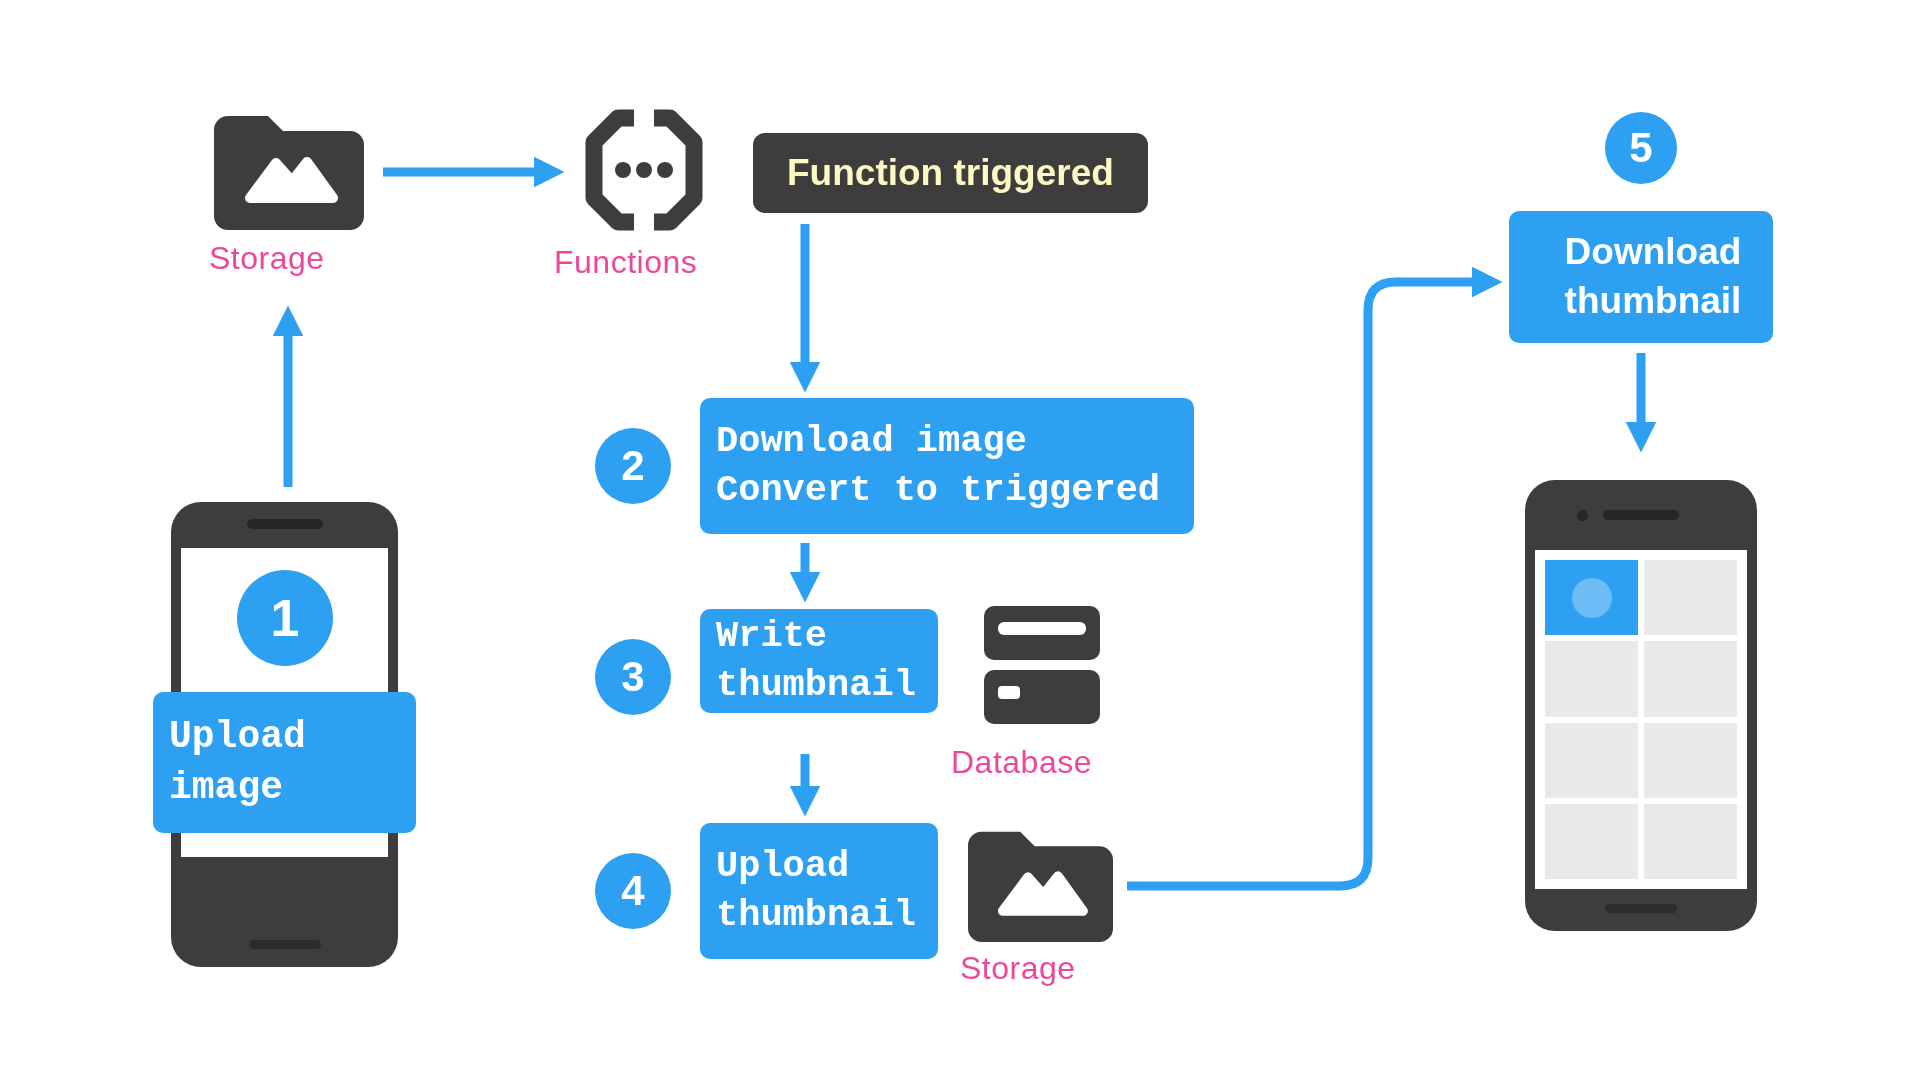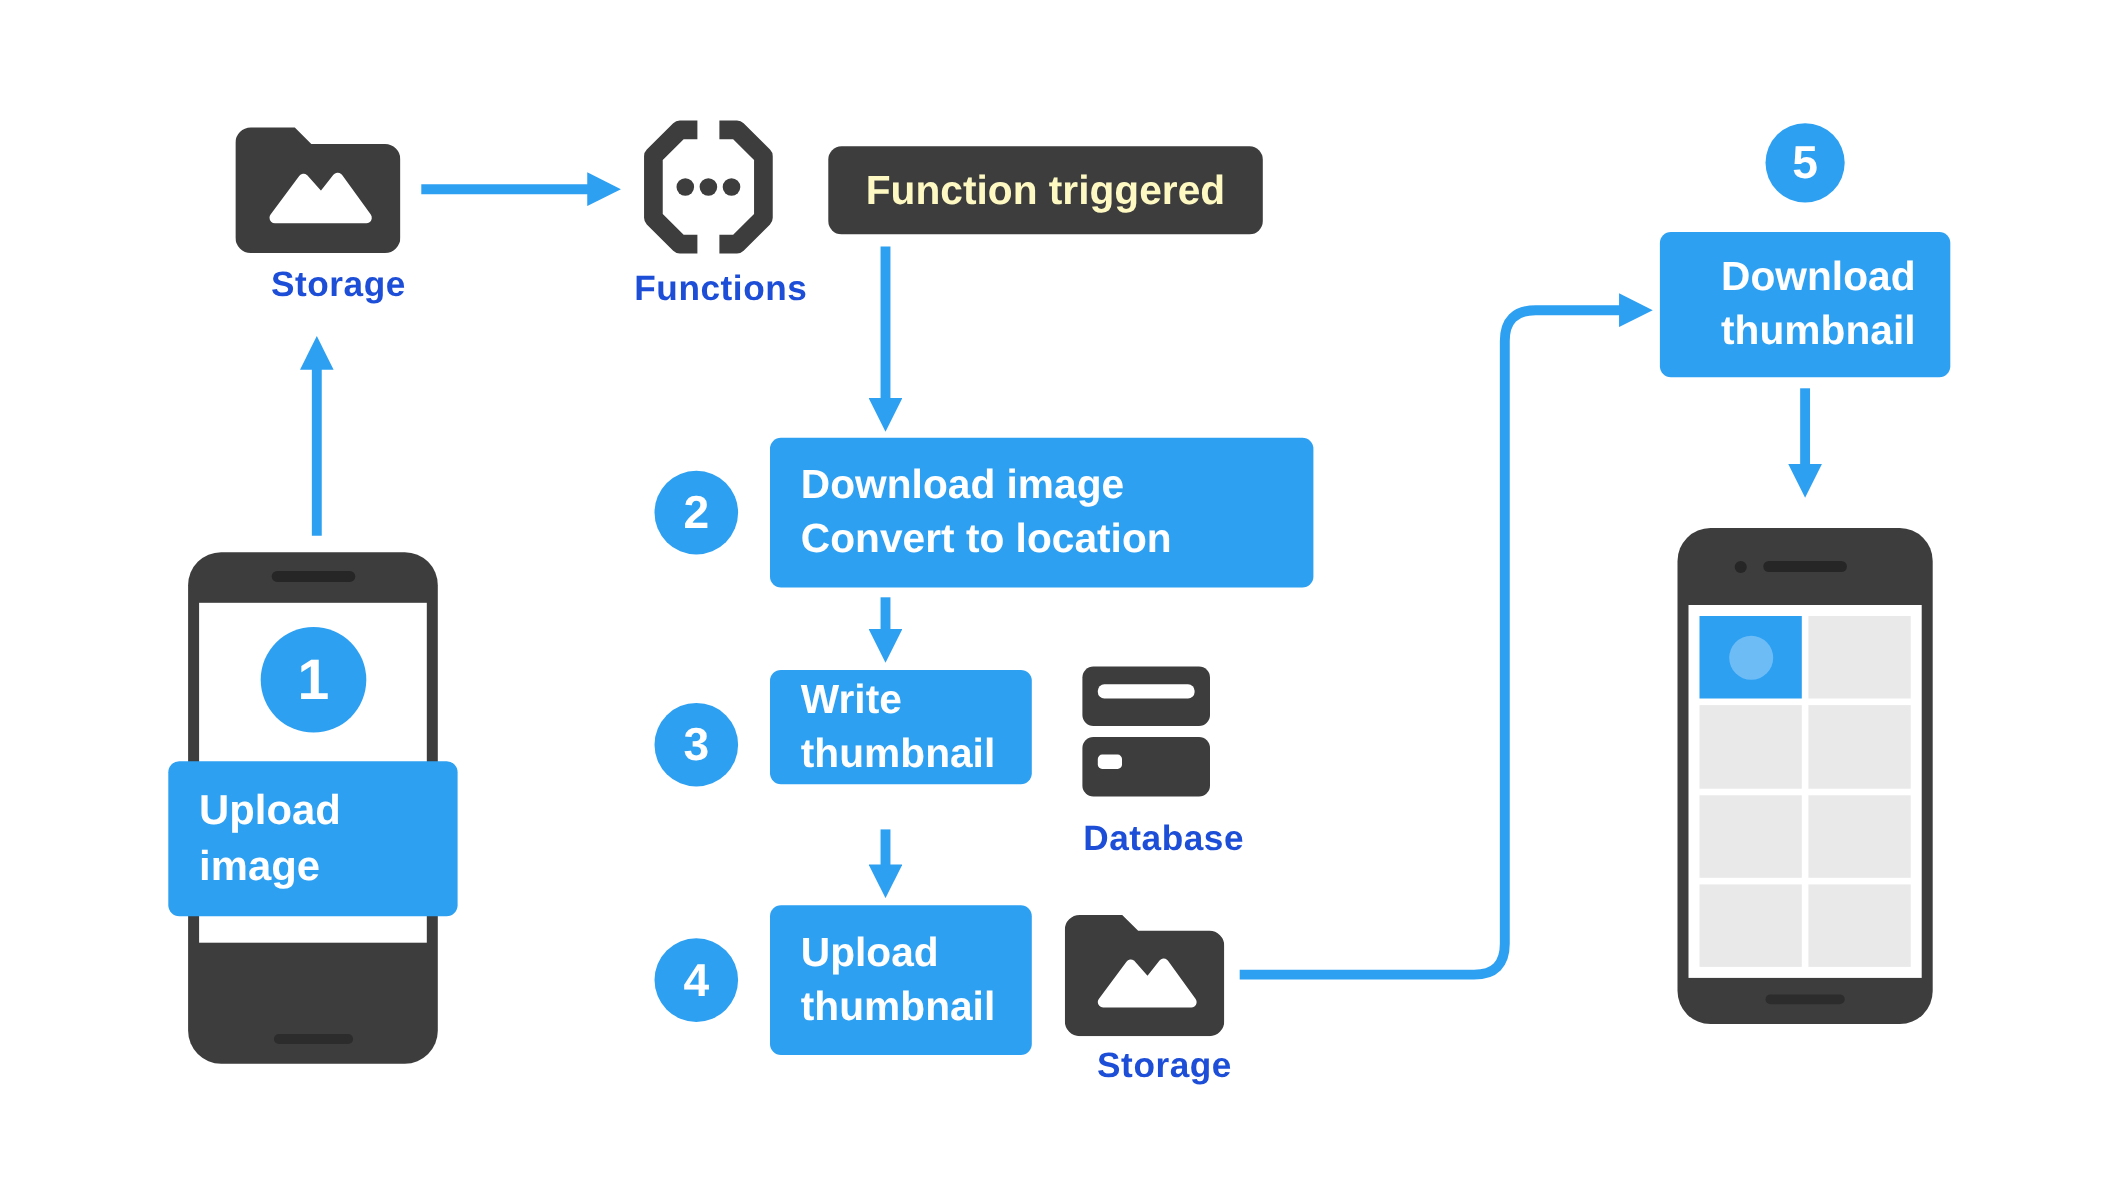--- a/index.html
+++ b/index.html
@@ -6,38 +6,38 @@
   html,body { background:#ffffff; }
   body { font-family:"Liberation Sans", sans-serif; }
   .canvas {
     position:relative; width:1920px; height:1080px; background:#ffffff; overflow:hidden;
   }
   .arrows { position:absolute; left:0; top:0; width:1920px; height:1080px; pointer-events:none; }
   .node { position:absolute; }
 
   
   .icon-label {
-    position:absolute; text-align:right; color:#1d4ed8; font-size:32px; letter-spacing:.5px;font-weight:bold;
+    position:absolute; text-align:left; color:#ec4899; font-size:32px; letter-spacing:.5px;
   }
 
   
   .trigger-pill {
     position:absolute; left:753px; top:133px; height:80px;
     background:#3d3d3d; border-radius:12px; color:#fef9c3;
     font-size:37px; font-weight:bold; display:flex; align-items:center;
     padding:0 34px; white-space:nowrap;
   }
 
   
   .step-box {
     position:absolute; background:#2da0f2; border-radius:10px; color:#ffffff;
     font-size:37px; font-weight:bold; line-height:1.32;
     display:flex; flex-direction:column; justify-content:center;
   }
-  .step-box.left-text { padding-left:28px; }
+  .step-box.left-text { padding-left:16px;font-family:Liberation Mono, monospace; }
   .step-box.center-text { align-items:center; text-align:center; }
 
   .box-download-convert { left:700px; top:398px; width:494px; height:136px; }
   .box-write-location  { left:700px; top:609px; width:238px; height:104px; }
   .box-upload-thumb    { left:700px; top:823px; width:238px; height:136px; }
   .box-download-thumb  { left:1509px; top:211px; width:264px; height:132px;padding-left:24px; }
   .box-upload-image    { left:153px; top:692px; width:263px; height:141px; font-size:38px; padding-left:40px; z-index:4; }
 
   
   .num-badge {
@@ -122,21 +122,21 @@
       <circle cx="66" cy="66" r="8" fill="#3d3d3d"></circle>
       <circle cx="87" cy="66" r="8" fill="#3d3d3d"></circle>
     </svg>
   </div>
   <div class="icon-label" style="left:554px; top:244px; width:180px;">Functions</div>
 
   <div class="trigger-pill">Function triggered</div>
 
   <div class="step-box left-text box-download-convert">
     <div>Download image</div>
-    <div>Convert to location</div>
+    <div>Convert to triggered</div>
   </div>
   <div class="num-badge badge-2">2</div>
 
   <div class="step-box left-text box-write-location">
     <div>Write</div>
     <div>thumbnail</div>
   </div>
   <div class="num-badge badge-3">3</div>
 
   <div class="node" style="left:982px; top:604px;">

